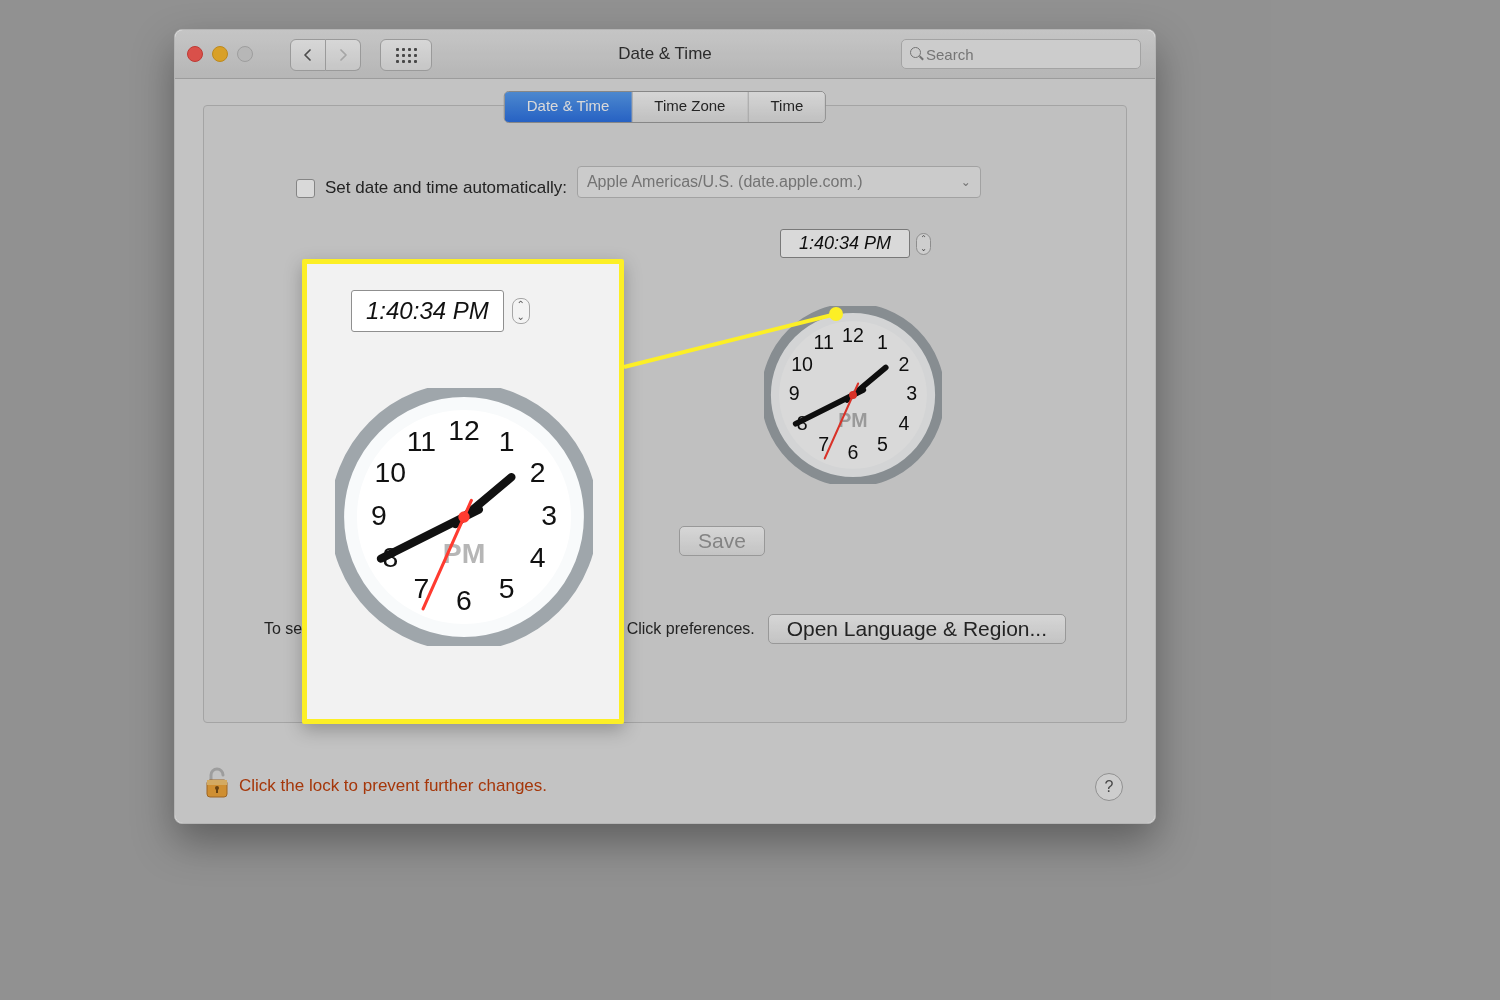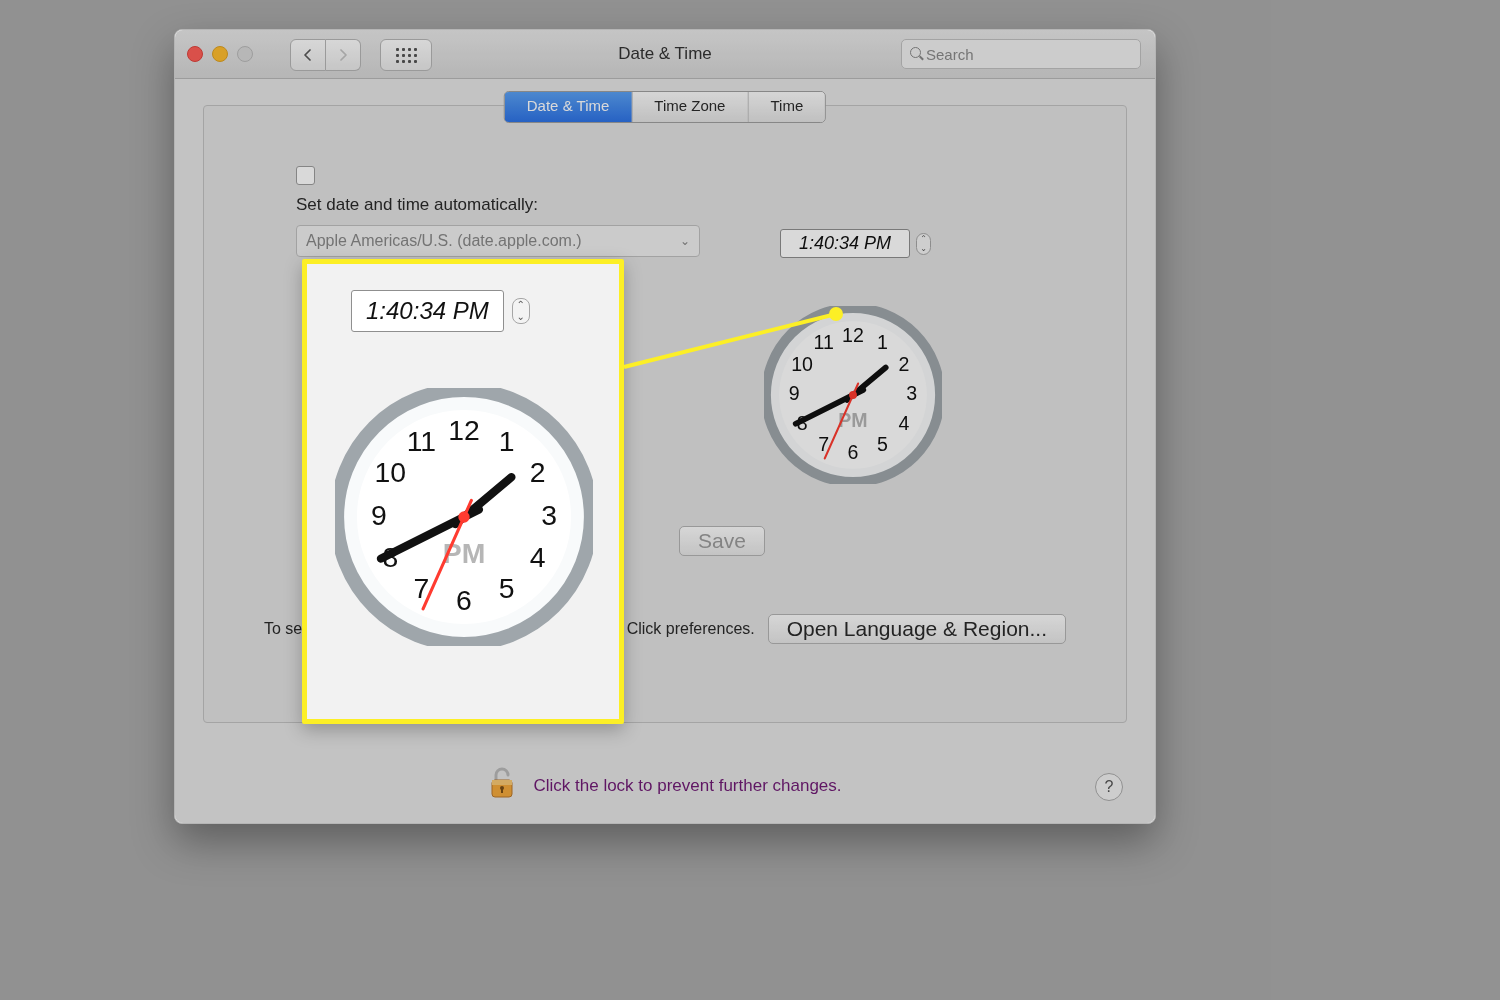--- a/index.html
+++ b/index.html
@@ -25,39 +25,39 @@
   .mag{width:14px;height:14px;position:relative;}
   .mag::before{content:"";position:absolute;left:0;top:0;width:9px;height:9px;border:1.7px solid #888;border-radius:50%;}
   .mag::after{content:"";position:absolute;left:9px;top:10px;width:5px;height:1.7px;background:#888;transform:rotate(45deg);}
   .content{position:absolute;left:28px;right:28px;top:75px;bottom:100px;background:#e2e2e2;border:1px solid #c1c1c1;border-radius:4px;}
   
   .seg{position:absolute;left:50%;top:-15px;transform:translateX(-50%);display:flex;height:30px;border:1px solid #9f9f9f;border-radius:5px;overflow:hidden;background:#ececec;}
   .segitm{padding:0 22px;font-size:15px;line-height:28px;color:#2b2b2b;border-right:1px solid #b8b8b8;background:linear-gradient(#fbfbfb,#e2e2e2);}
   .segitm:last-child{border-right:none;}
   .segitm.active{background:linear-gradient(#5aa0f3,#2e73e6);color:#fff;}
   
-  .row-auto{position:absolute;left:92px;top:60px;display:flex;align-items:flex-start;gap:10px;font-size:17px;color:#2a2a2a;flex-direction:column;}
+  .row-auto{position:absolute;left:92px;top:60px;display:flex;align-items:flex-end;gap:10px;font-size:17px;color:#2a2a2a;}
   .cb{width:17px;height:17px;border:1px solid #9d9d9d;border-radius:3px;background:#fff;}
   .srv{width:384px;height:30px;border:1px solid #bfbfbf;border-radius:4px;background:#efefef;color:#888;padding:0 9px;font-size:16px;display:flex;align-items:center;justify-content:space-between;}
   .srv .chv{font-size:12px;color:#888;}
   
   .rtime{position:absolute;left:576px;top:123px;display:flex;align-items:center;gap:6px;}
   .timebox{border:1px solid #8f8f8f;background:#fff;border-radius:3px;padding:3px 10px;font-size:18px;color:#111;min-width:108px;text-align:center;font-style:italic;}
   .steps{display:flex;flex-direction:column;border:1px solid #a6a6a6;border-radius:8px;overflow:hidden;background:#f3f3f3;}
   .steps span{font-size:8px;line-height:10px;text-align:center;width:13px;color:#555;}
   
   .clockWrap{position:absolute;}
   .clockWrap.small{left:560px;top:200px;width:178px;height:178px;}
   
   .btn{height:28px;padding:0 18px;border:1px solid #b3b3b3;border-radius:5px;background:linear-gradient(#fcfcfc,#e6e6e6);font-size:21px;color:#555;display:inline-flex;align-items:center;}
   .savebtn{position:absolute;left:475px;top:420px;color:#9b9b9b;}
   .footerrow{position:absolute;left:60px;top:508px;right:60px;display:flex;align-items:center;justify-content:space-between;font-size:16px;color:#2a2a2a;}
   .openbtn{color:#2a2a2a;}
   
-  .lockrow{position:absolute;left:28px;bottom:18px;right:28px;display:flex;align-items:center;gap:17px;font-size:17px;color:#701a75;justify-content:center;}
+  .lockrow{position:absolute;left:28px;bottom:18px;right:28px;display:flex;align-items:center;gap:8px;font-size:17px;color:#c2410c;}
   .help{position:absolute;right:32px;bottom:22px;width:26px;height:26px;border:1px solid #aaa;border-radius:50%;display:flex;align-items:center;justify-content:center;color:#555;font-size:16px;background:#f1f1f1;}
   
   .callout{position:absolute;left:302px;top:259px;width:322px;height:465px;background:#f2f2f2;border:5px solid #fcef26;box-sizing:border-box;border-radius:2px;box-shadow:0 6px 18px rgba(0,0,0,.25);z-index:30;}
   .callout .rtime2{position:absolute;left:44px;top:26px;display:flex;align-items:center;gap:8px;}
   .callout .timebox{font-size:24px;padding:6px 14px;}
   .callout .steps span{font-size:10px;line-height:12px;width:16px;}
   .callout .clockWrap.big{left:28px;top:124px;width:258px;height:258px;}
   
   .leader{position:absolute;z-index:31;pointer-events:none;}
   .ldot{position:absolute;width:14px;height:14px;border-radius:50%;background:#fcef26;z-index:32;}

